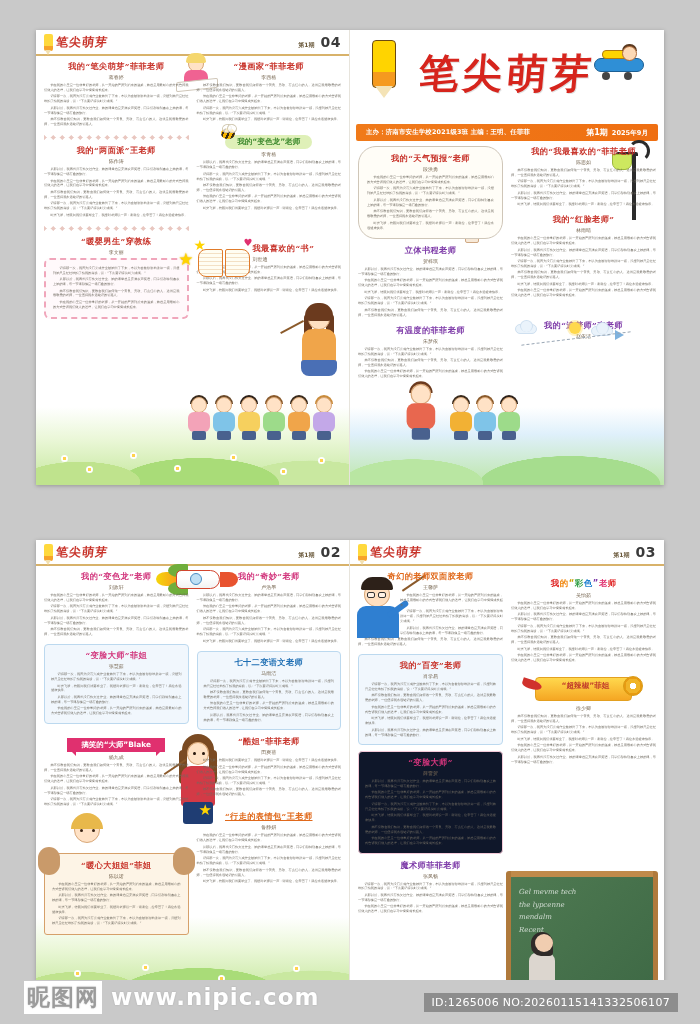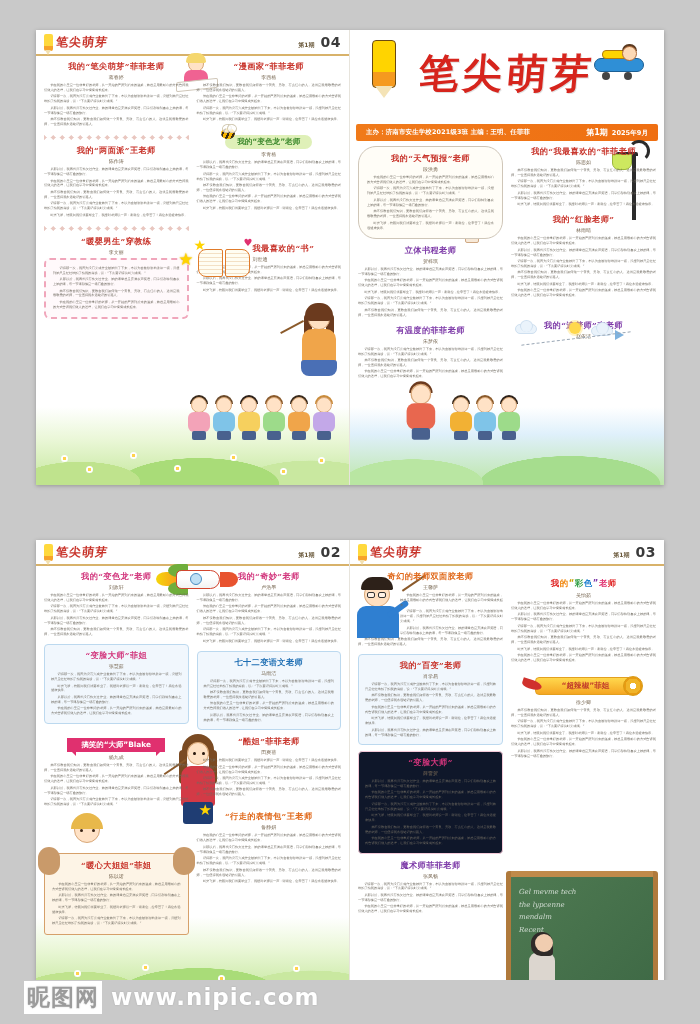--- a/index.html
+++ b/index.html
@@ -159,21 +159,21 @@
 
   .ribbon {
     display:inline-block; position:relative; padding: 2px 14px;
     background:#e0306f; color:#fff; font-size:7.4px; font-weight:bold;
   }
   .ribbon::before, .ribbon::after { content:""; position:absolute; top:0; border:9px solid transparent; }
   .ribbon::before { left:-9px; border-right-color:#e0306f; }
   .ribbon::after  { right:-9px; border-left-color:#e0306f; }
 
   .chili-badge {
-    display:inline-block; padding: 3px 22px 3px 26px; border-radius: 4px;
+    display:inline-block; padding: 3px 22px 9px 26px; border-radius: 4px;
     background: linear-gradient(to bottom,#ffd84d,#f5a623);
     color:#c0392b; font-size:7.6px; font-weight:bold; position:relative;
     border: 1px solid #e3a020;
   }
   .chili-badge::before {
     content:""; position:absolute; left:-14px; top:2px; width:20px; height:9px;
     background:#d0312d; border-radius: 0 50% 50% 40%; transform: rotate(18deg);
   }
   .chili-badge::after {
     content:""; position:absolute; right:-12px; top:-2px; width:18px; height:18px;
@@ -754,21 +754,21 @@
             <div class="art-body">
               <p>时光飞逝，转眼间我们就要毕业了。我想对老师说一声：谢谢您，您辛苦了！愿您永远健康快乐。</p>
               <p>他在我的心里是一位非常好的老师，从一开始的严厉到后来的温柔，她总是用最耐心的方式告诉我们做人的道理，让我们在学习中慢慢成长起来。</p>
               <p>记得那一次，我因为没有完成作业被她留了下来，本以为会被狠狠地批评一顿，没想到她只是轻轻地拍了拍我的肩膀，说：“下次要记得按时完成哦。”</p>
               <p>她不仅教会我们知识，更教会我们如何做一个善良、勇敢、有责任心的人。这就是我最敬爱的老师，一位值得我永远铭记的引路人。</p>
             </div>
           </div>
 
           <div style="position:relative;text-align:center;margin-top:6px;">
             <span style="position:absolute;left:2px;top:-3px;color:#ffd400;font-size:15px;">★</span>
-            <span class="art-title orange" style="display:inline-block;">“行走的表情包”王老师</span>
+            <span class="art-title orange" style="display:inline-block;text-decoration:underline;">“行走的表情包”王老师</span>
           </div>
           <div class="article">
             <div class="art-author">鲁静妍</div>
             <div class="art-body">
               <p>他在我的心里是一位非常好的老师，从一开始的严厉到后来的温柔，她总是用最耐心的方式告诉我们做人的道理，让我们在学习中慢慢成长起来。</p>
               <p>从那以后，我再也没有拖欠过作业。她的课堂总是充满欢声笑语，同学们都特别喜欢上她的课，每一节课都像是一场有趣的旅行。</p>
               <p>记得那一次，我因为没有完成作业被她留了下来，本以为会被狠狠地批评一顿，没想到她只是轻轻地拍了拍我的肩膀，说：“下次要记得按时完成哦。”</p>
               <p>她不仅教会我们知识，更教会我们如何做一个善良、勇敢、有责任心的人。这就是我最敬爱的老师，一位值得我永远铭记的引路人。</p>
               <p>时光飞逝，转眼间我们就要毕业了。我想对老师说一声：谢谢您，您辛苦了！愿您永远健康快乐。</p>
             </div>
@@ -918,15 +918,16 @@
         <div style="position:absolute;left:0;right:0;top:-5px;height:6px;background:#c08a4a;"></div>
       </div>
     </div>
   </div>
 
   <div class="wm-bar">
     <div class="wm-logo">
       <span class="wm-cn" style="background:#fff;color:#9b9b9b;padding:1px 3px;">昵图网</span>
       <span>www.nipic.com</span>
     </div>
+    <div class="wm-id">ID:1265006 NO:20260115141332506107</div>
   </div>
 
 </div>
 
 </body></html>

